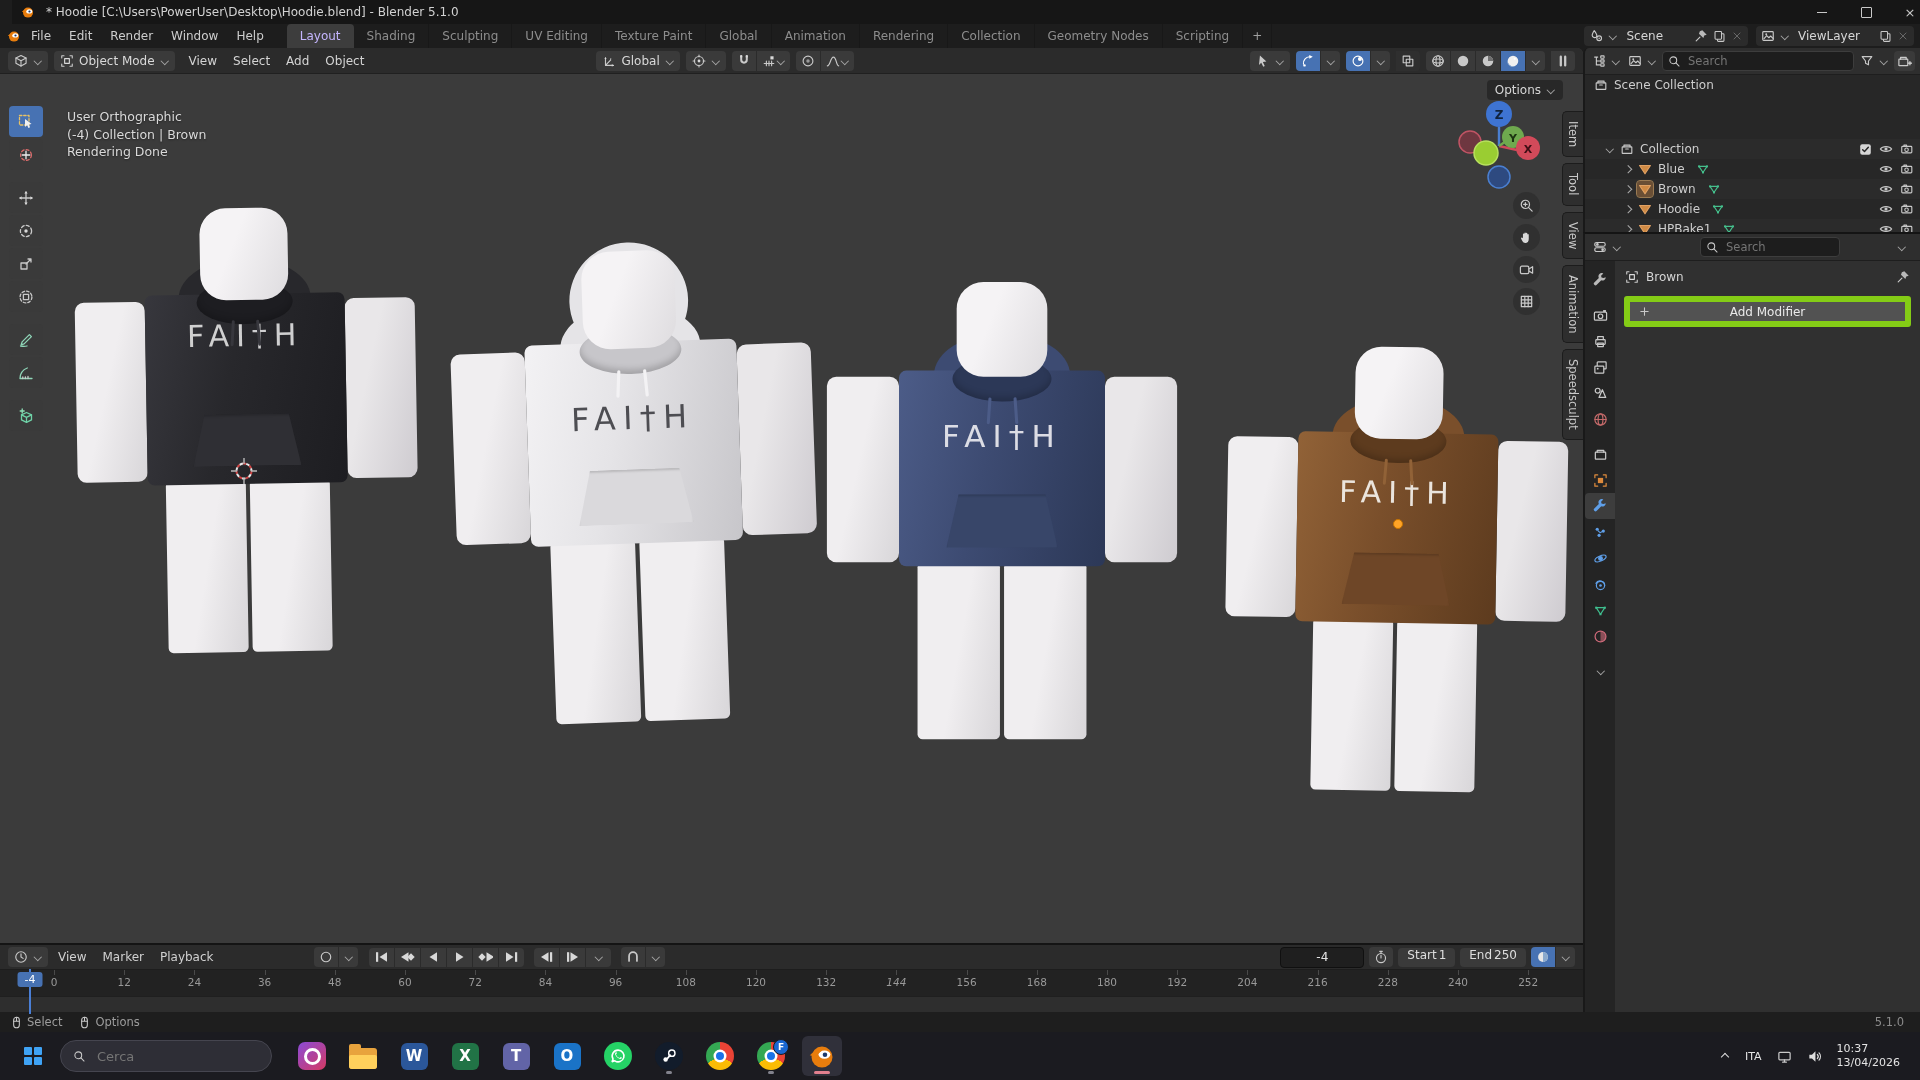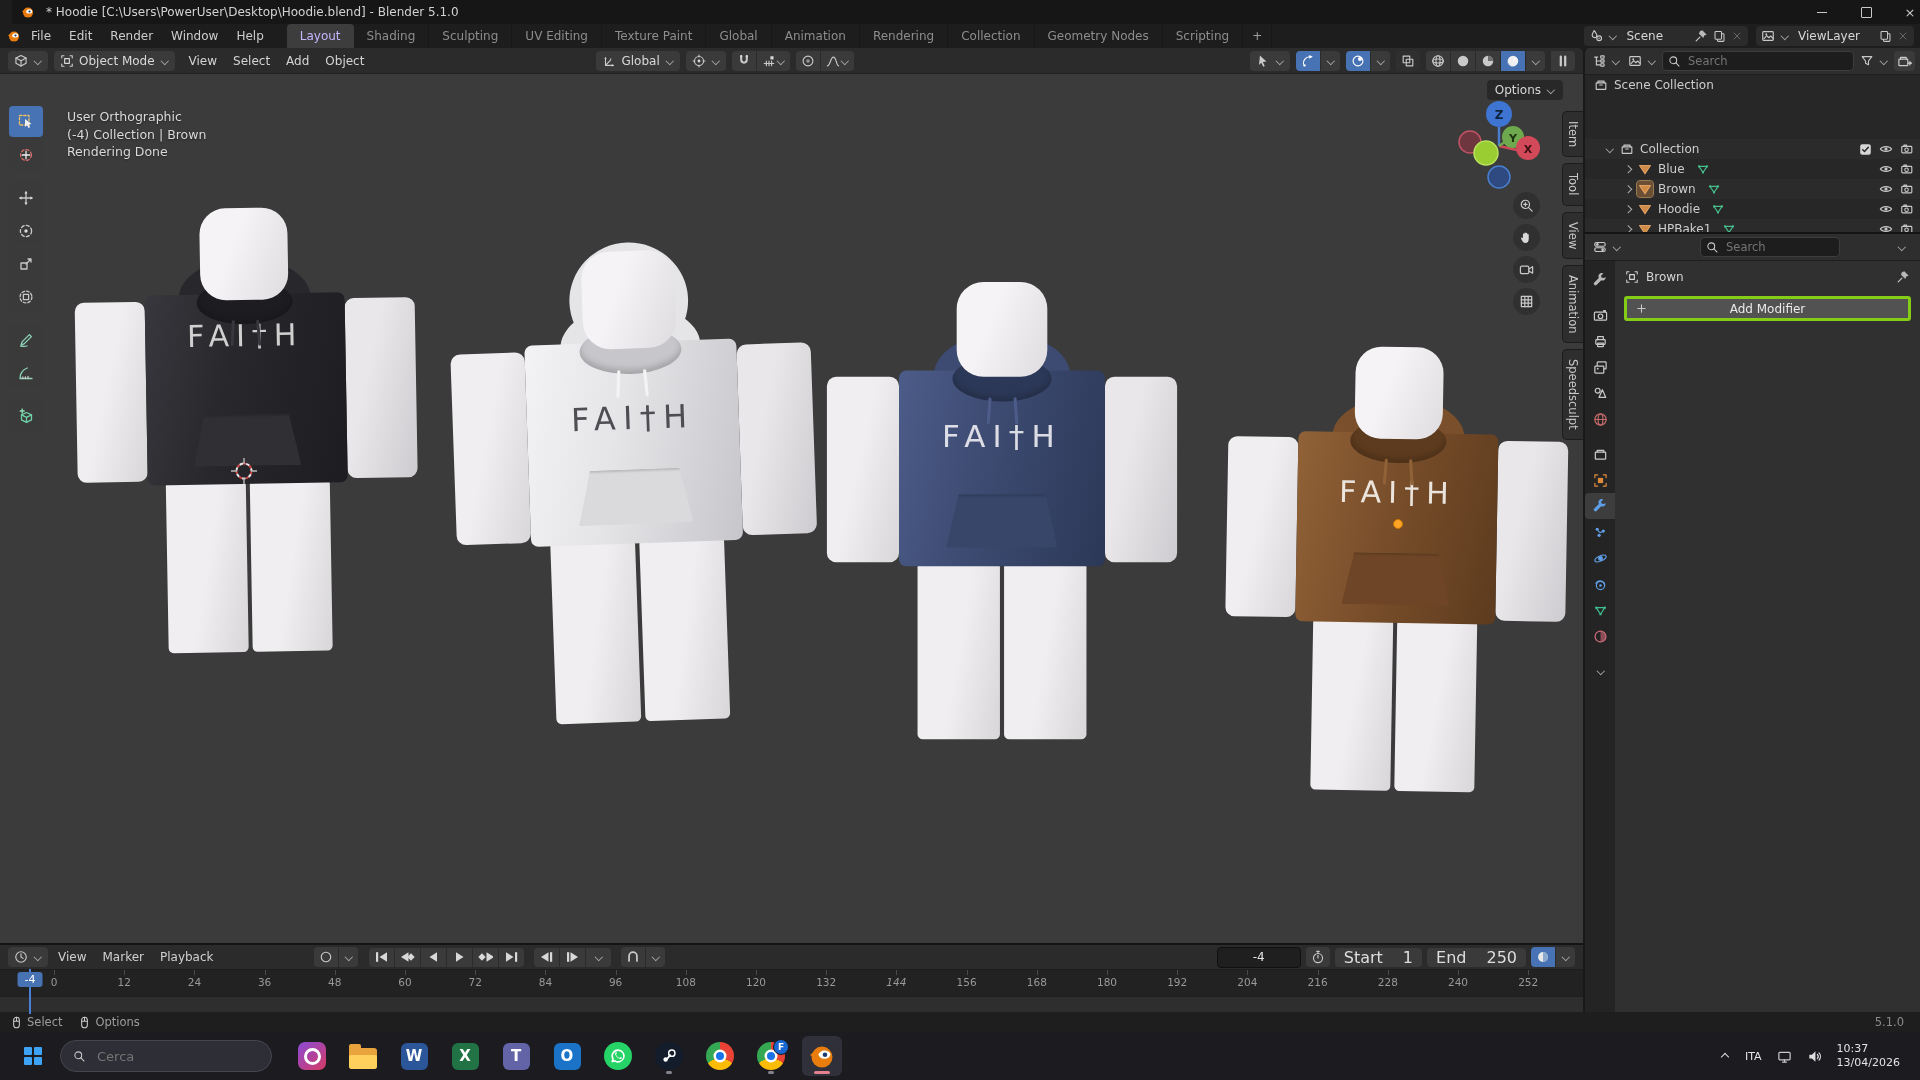--- a/index.html
+++ b/index.html
@@ -83,32 +83,32 @@
   
   .props{position:absolute;left:1583px;top:232px;width:337px;height:780px;background:#303030;border-left:2px solid #191919;border-top:2px solid #141414;box-sizing:border-box}
   .props-header{height:26px;background:#2e2e2e;display:flex;align-items:center;gap:5px;padding:0 6px;border-bottom:1px solid #1e1e1e}
   .prop-tabs{position:absolute;left:0;top:27px;bottom:0;width:30px;background:#242424;display:flex;flex-direction:column;align-items:stretch;padding-top:6px}
   .ptab{height:26px;display:flex;align-items:center;justify-content:center}
   .ptab.active{background:#3d3d3d;border-radius:4px 0 0 4px}
   .pgap{height:9px}
   .props-content{position:absolute;left:30px;top:27px;right:0;bottom:0;background:#303030}
   .breadcrumb{display:flex;align-items:center;gap:7px;padding:9px 10px 4px 10px;color:#d5d5d5;font-size:12px}
   .breadcrumb .pin{margin-left:auto}
-  .addmod{margin:8px 9px;height:19px;background:#525252;border:3px solid #84cc16;border-radius:3px;display:flex;align-items:center;color:#e9e9e9;font-size:12px;position:relative}
+  .addmod{margin:8px 9px;height:19px;background:#525252;border:6px solid #84cc16;border-radius:3px;display:flex;align-items:center;color:#e9e9e9;font-size:12px;position:relative}
   .addmod .plus{position:absolute;left:8px}
   .addmod .lbl{flex:1;text-align:center}
   
   .timeline{position:absolute;left:0;top:943px;width:1583px;height:69px;background:#262626;border-top:2px solid #141414;box-sizing:border-box}
   .tl-header{height:24px;background:#2b2b2b;display:flex;align-items:center;gap:2px;padding:0 8px;font-size:12px;color:#d0d0d0;border-bottom:1px solid #1d1d1d}
   .tl-menu{padding:0 8px;color:#d0d0d0}
   .transport{display:flex;gap:1px;margin-left:90px;align-items:center}
   .tbtn{width:25px;height:19px;background:#3a3a3a;display:flex;align-items:center;justify-content:center}
   .tl-right{margin-left:auto;display:flex;gap:5px;align-items:center}
   .framefield{width:82px;height:19px;background:#1f1f1f;border:1px solid #101010;border-radius:4px;color:#e4e4e4;display:flex;align-items:center;justify-content:center;font-size:12px}
-  .kv{display:flex;height:19px;background:#3a3a3a;border-radius:4px;padding:0 9px;gap:20px;font-size:16px;color:#dedede}
+  .kv{display:flex;height:19px;background:#3a3a3a;border-radius:4px;padding:0 9px;gap:2px;font-size:12px;color:#dedede}
   .tl-ruler{position:relative;height:26px;background:#222222;overflow:hidden}
   .tick-num{position:absolute;top:6px;transform:translateX(-50%);font-size:10.5px;color:#999}
   .tick-mark{position:absolute;top:0;width:1px;height:5px;background:#4a4a4a}
   .tl-track{height:17px;background:#2e2e2e;border-top:1px solid #1f1f1f}
   .playhead{position:absolute;left:29px;top:24px;width:2px;height:45px;background:#4a7fd6;z-index:4}
   .frame-badge{position:absolute;left:30px;top:27px;transform:translateX(-50%);background:#4772b3;color:#fff;font-size:11px;padding:1px 7px;border-radius:3px;z-index:5}
   
   .statusbar{position:absolute;left:0;top:1012px;width:100%;height:20px;background:#1e1e1e;display:flex;align-items:center;gap:16px;padding:0 10px;font-size:11.5px;color:#9d9d9d;box-sizing:border-box}
   .sb-item{display:flex;align-items:center;gap:4px}
   .version{margin-left:auto;color:#8b8b8b;padding-right:6px}

